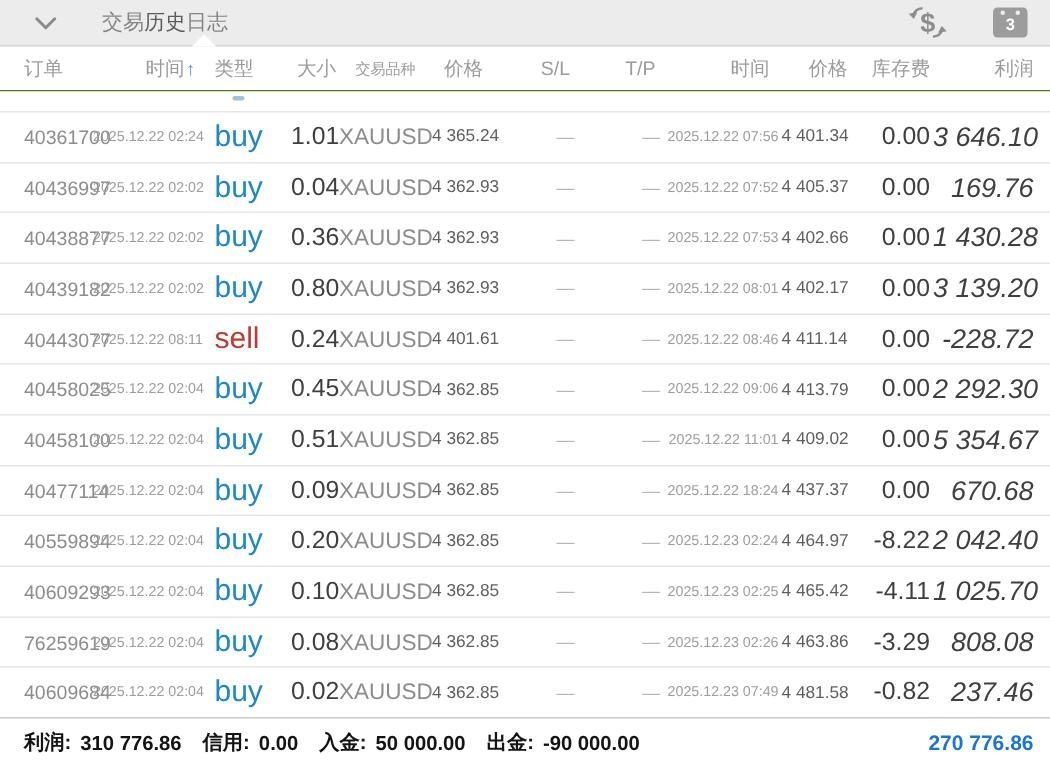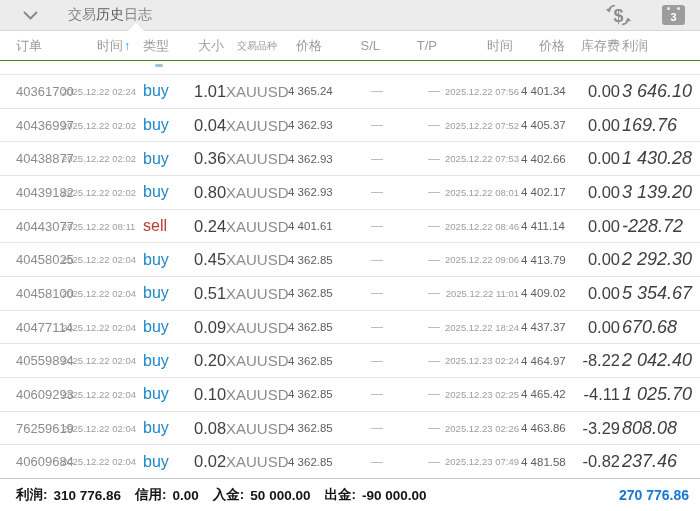--- a/index.html
+++ b/index.html
@@ -28,21 +28,21 @@
 
   
   .grid { display:grid; grid-template-columns:62px 70px 62px 32px 62px 36px 63px 56px 78px 46px 55px 78px;
           align-items:center; width:700px; }
   .cR  { text-align:right; padding-right:2px; }
   .cC  { text-align:center; }
   .c1  { padding-left:16px; text-align:left; }
   .c3  { padding-left:11px; text-align:left; }
   .c7  { text-align:right; padding-right:4px; }
   .c8  { text-align:right; padding-right:3px; }
-  .c12 { text-align:left; padding-right:11px; }
+  .c12 { text-align:right; padding-right:11px; }
 
   
   .hdr { height:30px; flex:0 0 30px; background:#fff; border-bottom:1px solid #4d7c0f;
          font-size:13px; color:#9b9b9b; }
   .hdr .hsym { font-size:10px; }
   .hdr .c7 { padding-right:7px; } .hdr .c8 { padding-right:6px; }
   .hdr .hc9 { padding-right:8px; }
   .hcell { cursor:pointer; white-space:nowrap; }
   .h-time-open { display:flex; justify-content:flex-end; align-items:center; gap:1px; }
   .sort-arrow { color:#2196f3; font-size:12px; font-weight:bold; line-height:1; }
@@ -51,21 +51,21 @@
   .strip { position:relative; height:14px; flex:0 0 14px; background:#fff; border-bottom:1px solid #e6e6e6; }
   .scroll-dash { position:absolute; left:155px; top:3px; width:8px; height:3px;
                  background:#9fc3de; border-radius:1.5px; }
 
   
   .tbody { flex:1 1 auto; display:flex; flex-direction:column; }
   .row { flex:1 1 0; border-bottom:1px solid #e6e6e6; cursor:pointer; }
   .row:last-child { border-bottom:none; }
   .f-order  { font-size:13px;  color:#8c8c8c; }
   .f-time   { font-size:9.5px; color:#9d9d9d; white-space:nowrap; }
-  .f-type   { font-size:16px; }
+  .f-type   { font-size:20px; }
   .f-type.buy  { color:#1e88c8; }
   .f-type.sell { color:#bf3a33; }
   .f-size   { font-size:16.5px; color:#3f3f3f; }
   .f-symbol { font-size:15px; color:#8c8c8c; }
   .f-price  { font-size:11.5px; color:#5e5e5e; white-space:nowrap; }
   .f-dash   { font-size:12px; color:#b5b5b5; }
   .f-swap   { font-size:16.5px; color:#3f3f3f; }
   .f-profit { font-size:18px; color:#3f3f3f; white-space:nowrap;font-style:italic; }
 
   

